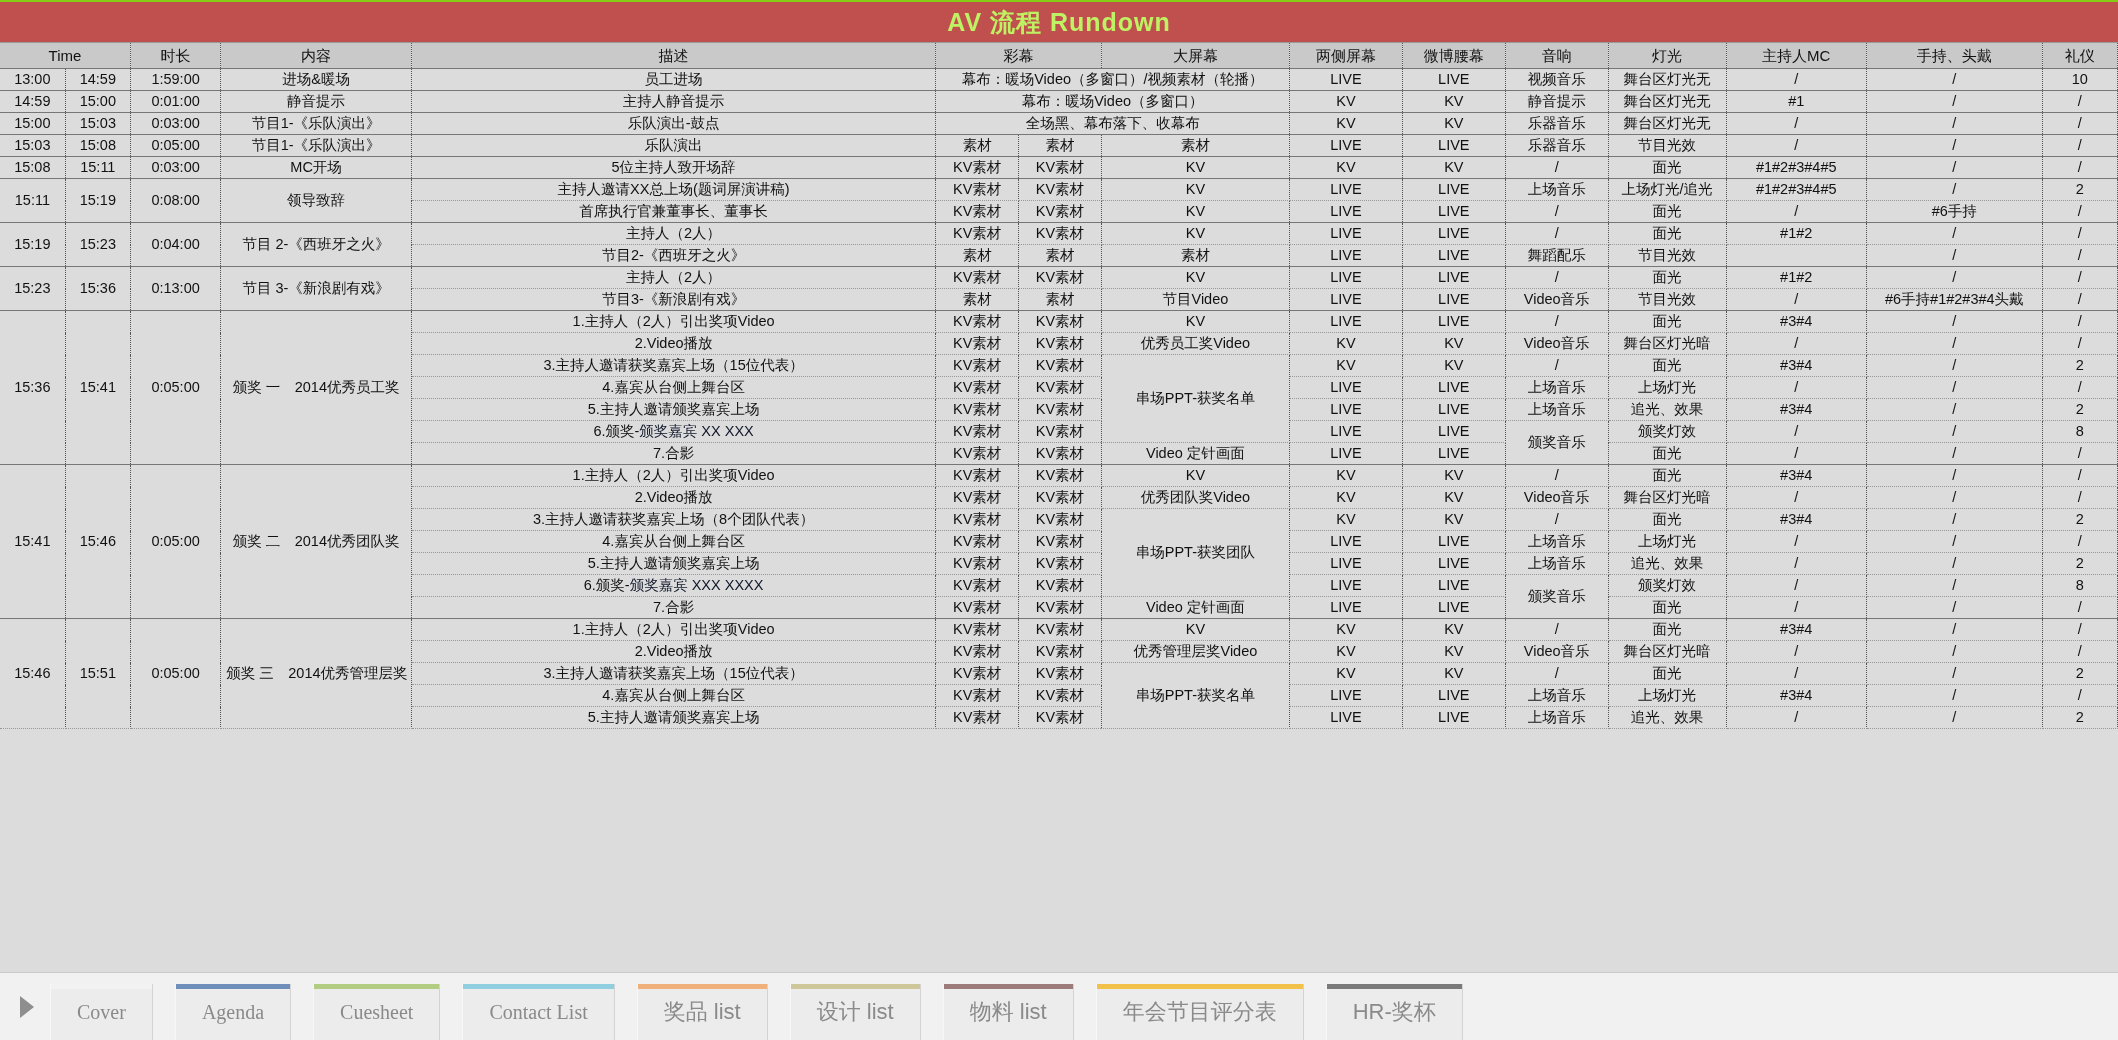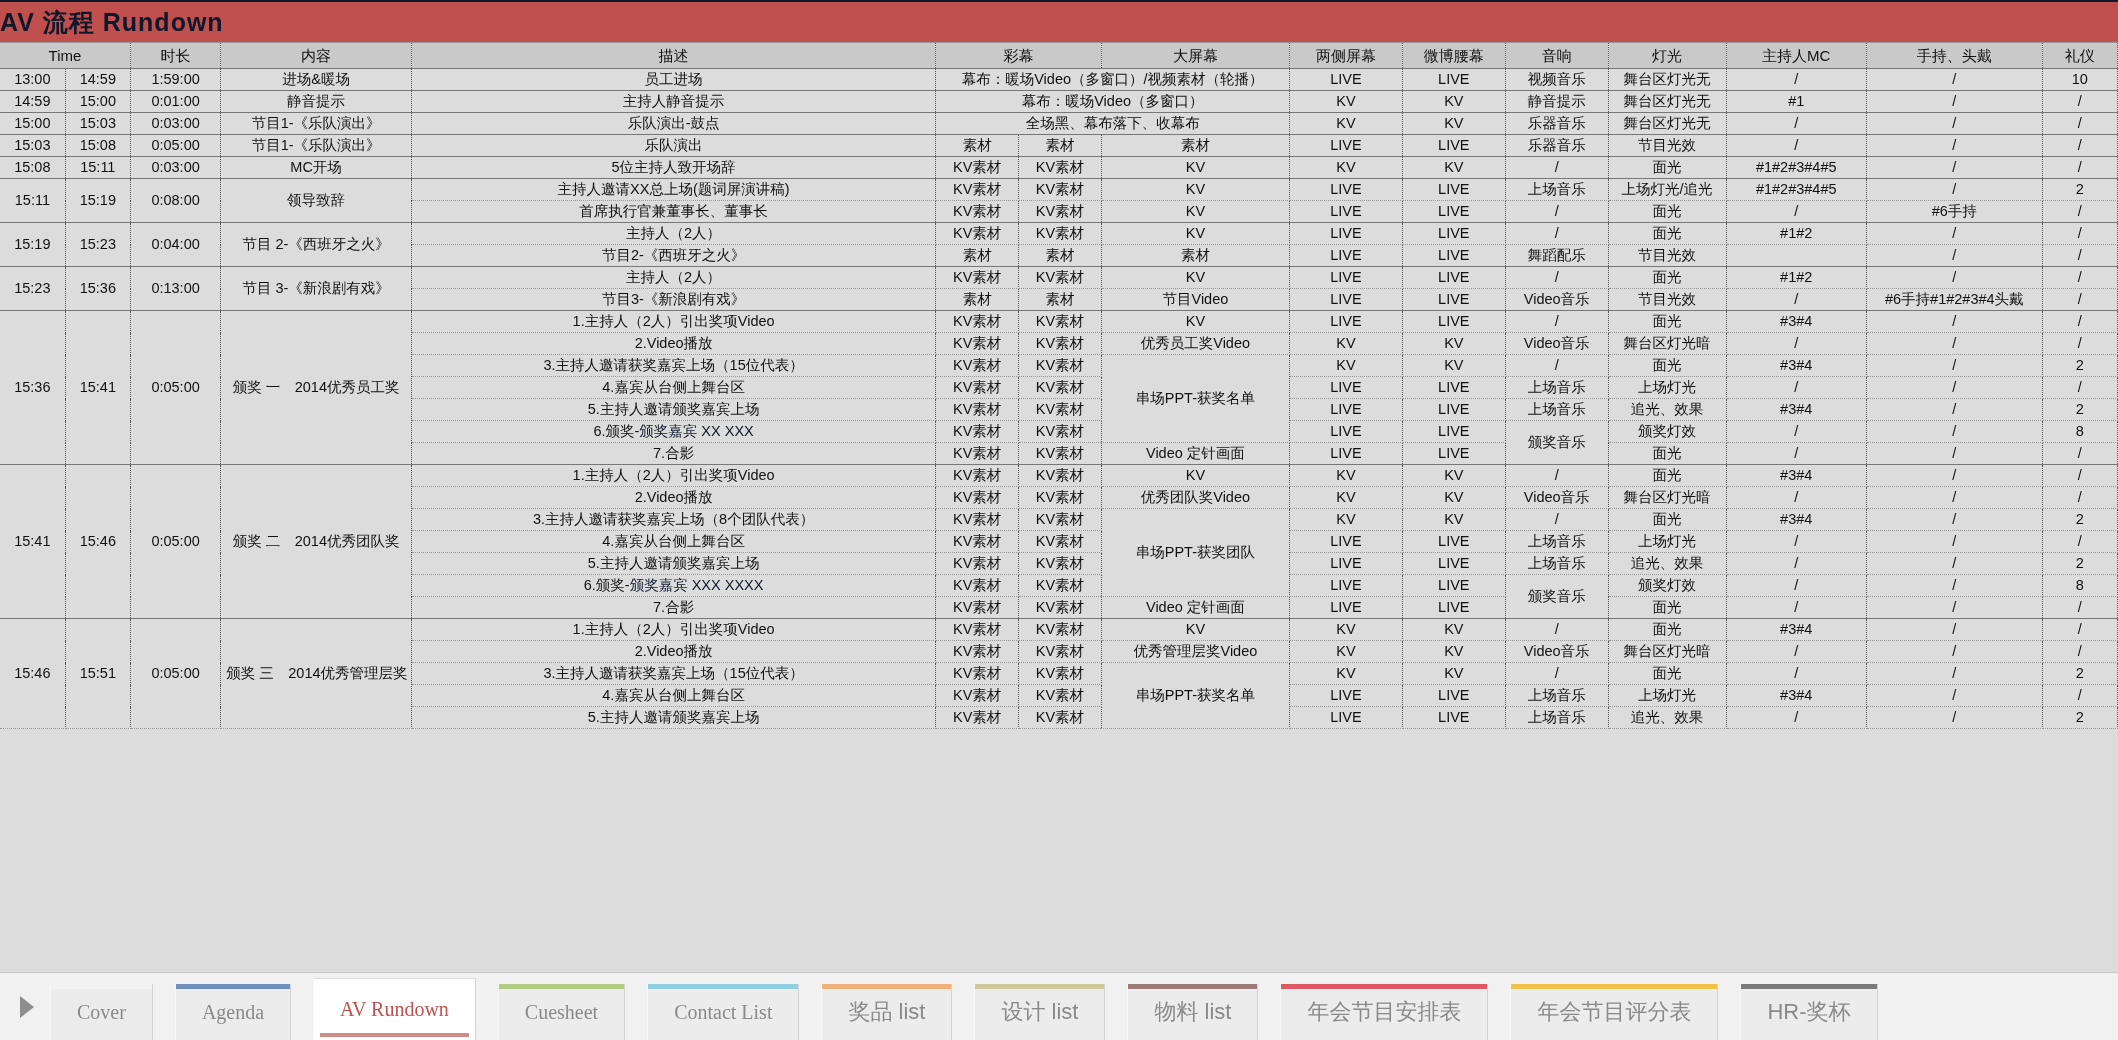--- a/index.html
+++ b/index.html
@@ -9,28 +9,29 @@
     overflow: hidden;
     background: #ffffff;
     font-family: "Liberation Sans", "DejaVu Sans", sans-serif;
   }
   #app { width: 2118px; height: 1040px; position: relative; background: #fff; display: flex; flex-direction: column; }
 
   
   .title-band {
     height: 42px;
     background: #c0504d;
-    color: #0f172a;
+    color: #bef264;
     display: flex;
     align-items: center;
+    justify-content: center;
     font-size: 25px;
     font-weight: bold;
     letter-spacing: 1px;
     flex: 0 0 42px;
-    border-top: 2px solid #0f172a;
+    border-top: 2px solid #84cc16;
   }
 
   
   .grid-wrap { flex: 1 1 auto; overflow: hidden; position: relative; background: #dcdcdc; }
   table.sheet {
     border-collapse: collapse;
     table-layout: fixed;
     width: 2118px;
     background: #dcdcdc;
   }
@@ -588,25 +589,20 @@
     </div>
     <div class="tabs" id="tabs">
         <div class="tab">
           <div class="stripe" style="background: rgb(242, 242, 242);"></div>
           <span>Cover</span>
         </div>
         <div class="tab">
           <div class="stripe" style="background: rgb(111, 143, 186);"></div>
           <span>Agenda</span>
         </div>
-        <div class="tab active">
-          <div class="stripe" style="background: rgb(255, 255, 255);"></div>
-          <span>AV Rundown</span>
-          <div class="underline"></div>
-        </div>
         <div class="tab">
           <div class="stripe" style="background: rgb(178, 204, 130);"></div>
           <span>Cuesheet</span>
         </div>
         <div class="tab">
           <div class="stripe" style="background: rgb(143, 207, 224);"></div>
           <span>Contact List</span>
         </div>
         <div class="tab cjk">
           <div class="stripe" style="background: rgb(240, 176, 122);"></div>
@@ -614,24 +610,20 @@
         </div>
         <div class="tab cjk">
           <div class="stripe" style="background: rgb(205, 199, 154);"></div>
           <span>设计 list</span>
         </div>
         <div class="tab cjk">
           <div class="stripe" style="background: rgb(157, 123, 123);"></div>
           <span>物料 list</span>
         </div>
         <div class="tab cjk">
-          <div class="stripe" style="background: rgb(224, 90, 101);"></div>
-          <span>年会节目安排表</span>
-        </div>
-        <div class="tab cjk">
           <div class="stripe" style="background: rgb(242, 193, 74);"></div>
           <span>年会节目评分表</span>
         </div>
         <div class="tab cjk">
           <div class="stripe" style="background: rgb(122, 122, 122);"></div>
           <span>HR-奖杯</span>
         </div>
       </div>
   </div>
 

